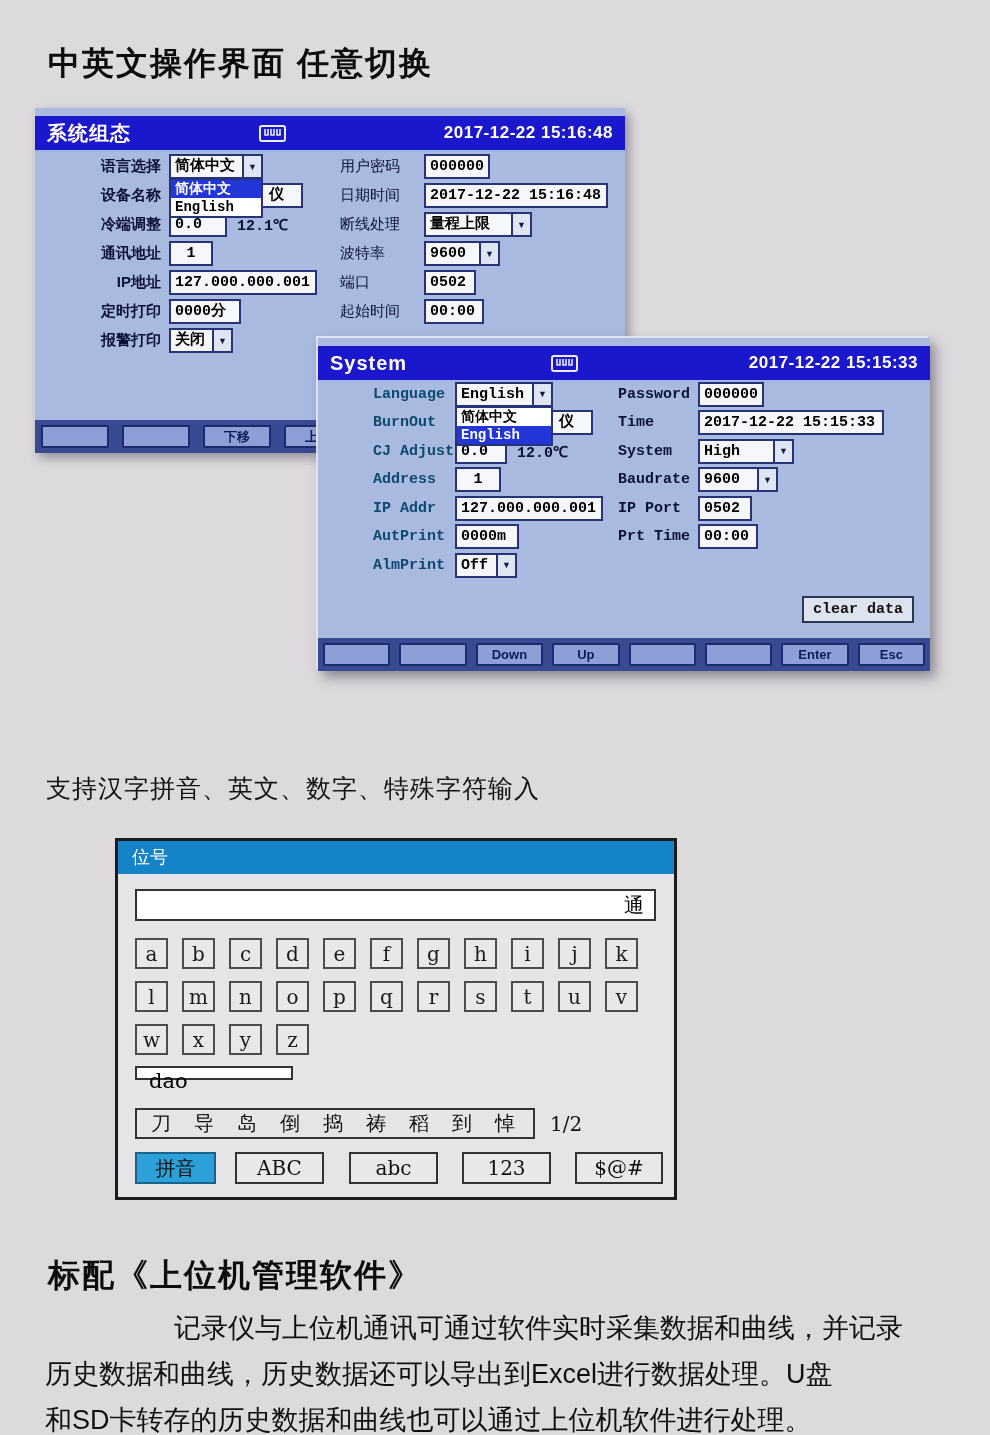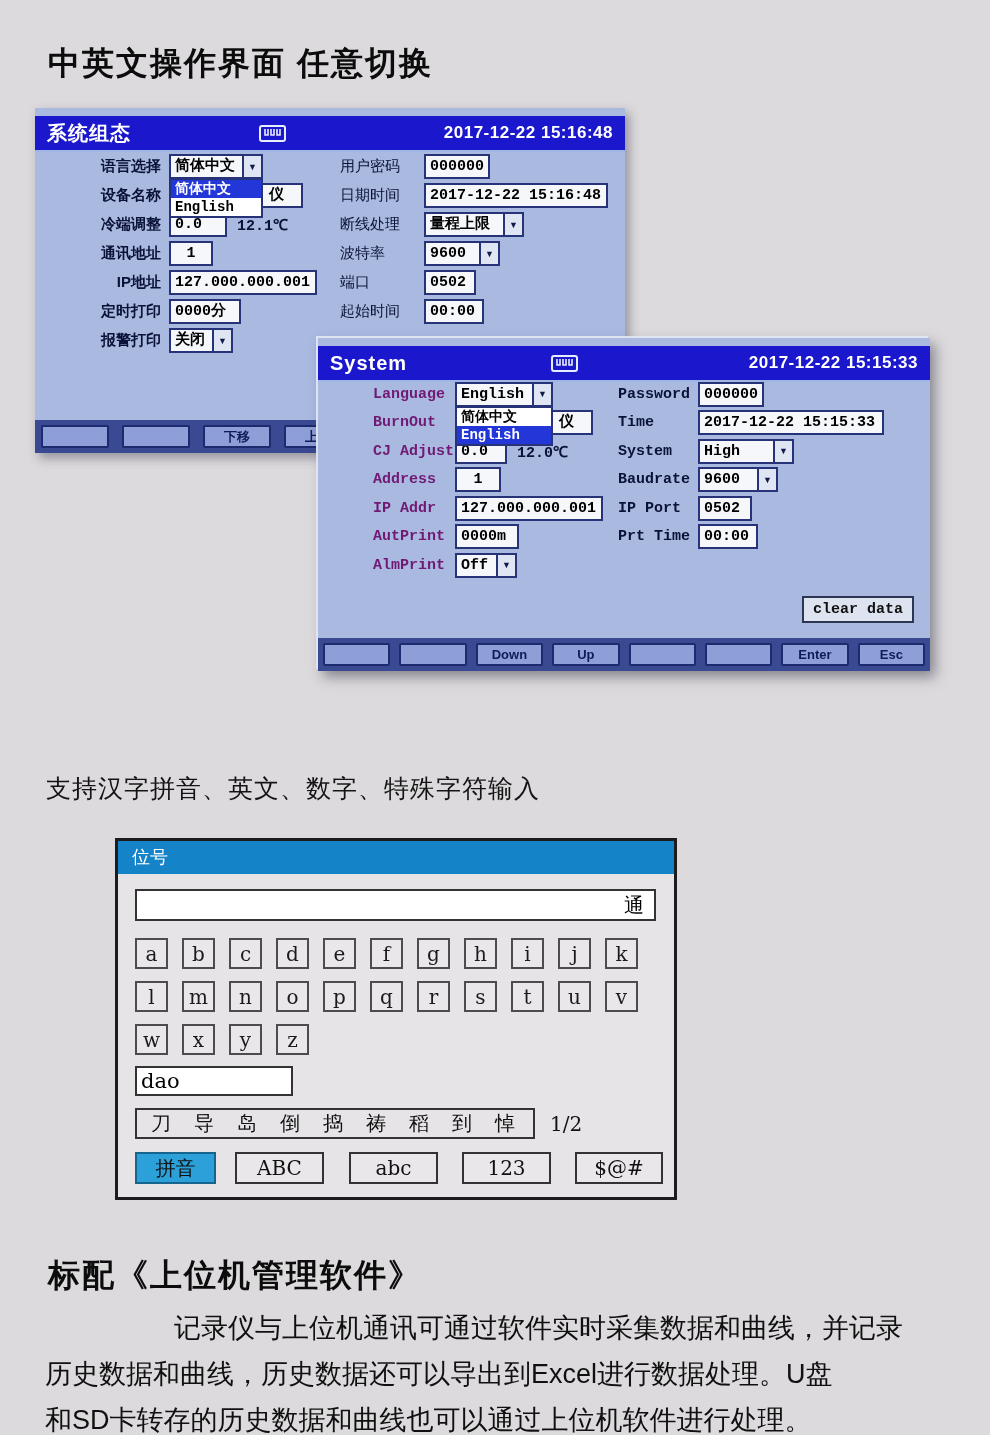--- a/index.html
+++ b/index.html
@@ -25,21 +25,21 @@
   .scr-title { color:#fff; font-size:20px; font-weight:bold; letter-spacing:1px; }
   .scr-icon { position:absolute; left:38%; top:9px; }
   .scr-time { margin-left:auto; color:#fff; font-weight:bold; font-size:17px; letter-spacing:.5px; }
 
   .col { position:absolute; }
   .row { display:flex; align-items:center; height:29px; }
   #screen-en .row { height:28.5px; }
 
   .lbl-cn  { width:80px; text-align:right; margin-right:8px; font-weight:bold; font-size:15px; color:#0b1238; white-space:pre; }
   .lbl-cnr { width:84px; text-align:left; font-weight:normal; font-size:15px; color:#0b1238; white-space:pre; }
-  .lbl-en  { width:82px; font-family:"Liberation Mono",monospace; font-weight:bold; font-size:15px; color:#701a75; white-space:pre; }
+  .lbl-en  { width:82px; font-family:"Liberation Mono",monospace; font-weight:bold; font-size:15px; color:#0c4a6e; white-space:pre; }
   .lbl-enr { width:80px; font-family:"Liberation Mono",monospace; font-weight:bold; font-size:15px; color:#0b1238; white-space:pre; }
 
   .fld { box-sizing:border-box; background:#f6f7fb; border:2px solid #263379; height:25px; line-height:21px;
          padding:0 4px; font-family:"Liberation Mono",monospace; font-weight:bold; font-size:15px; color:#000; white-space:pre; overflow:hidden; }
   .ctr { text-align:center; }
   .sfx { margin-left:10px; font-family:"Liberation Mono",monospace; font-weight:bold; font-size:15px; color:#0b1238; }
 
   .dd { box-sizing:border-box; display:flex; align-items:stretch; border:2px solid #263379; background:#f6f7fb; height:25px; }
   .dd-text { flex:1; padding:0 4px; line-height:21px; font-family:"Liberation Mono",monospace; font-weight:bold; font-size:15px; white-space:pre; overflow:hidden; }
   .dd-arrow { width:17px; border-left:2px solid #263379; background:#dfe5f2; display:flex; align-items:center; justify-content:center;
@@ -64,22 +64,22 @@
   
   #dialog { position:absolute; left:115px; top:838px; width:562px; height:362px; background:#e6e4e6;
             border:3px solid #1c1c1c; box-sizing:border-box; }
   .dlg-title { height:33px; background:var(--dialog-title,#1583c8); color:#fff; font-size:18px; line-height:33px; padding-left:14px; }
   .dlg-input { position:absolute; left:17px; top:48px; width:521px; height:32px; background:#fff; border:2px solid #333;
                box-sizing:border-box; text-align:right; font-family:"DejaVu Serif",serif; font-size:20px; line-height:28px; padding-right:10px; }
   .key-row { position:absolute; left:17px; display:flex; gap:14px; }
   #key-row-1 { top:97px; } #key-row-2 { top:140px; } #key-row-3 { top:183px; }
   .key { width:29px; height:27px; border:2px solid #4c4c4c; background:#e9e7e9; display:flex; align-items:center; justify-content:center;
          font-family:"DejaVu Serif",serif; font-size:20px; color:#1a1a1a; }
-  .pinyin { position:absolute; left:17px; top:225px; width:158px; height:30px; background:#fff; border:2px solid #333;
-            box-sizing:border-box; font-family:"DejaVu Serif",serif; font-size:21px; line-height:26px; padding-left:4px; }
+  .pinyin { position:absolute; left:17px; top:225px; width:158px; height:14px; background:#fff; border:2px solid #333;
+            box-sizing:border-box; font-family:"DejaVu Serif",serif; font-size:21px; line-height:26px; padding-left:12px; }
   .cands { position:absolute; left:17px; top:267px; width:400px; height:31px; border:2px solid #333; box-sizing:border-box;
            display:flex; align-items:center; gap:23px; padding:0 14px; }
   .cand { font-family:"DejaVu Serif",serif; font-size:20px; color:#111; }
   .cand-page { position:absolute; left:432px; top:271px; font-family:"DejaVu Serif",serif; font-size:20px; color:#111;text-align:right; }
   .mode-btn { position:absolute; top:311px; height:32px; border:2px solid #333; background:#e9e7e9; box-sizing:border-box;
               display:flex; align-items:center; justify-content:center; font-family:"DejaVu Serif",serif; font-size:20px; color:#111; }
   #mode-0 { left:17px;  width:81px; background:var(--mode-active,#2ba0d9); border-color:#17648f; }
   #mode-1 { left:117px; width:89px; }
   #mode-2 { left:231px; width:89px; }
   #mode-3 { left:344px; width:89px; }
@@ -150,21 +150,21 @@
       <div class="row">
         <span class="lbl-cnr">用户密码</span>
         <span class="fld" style="width:66px">000000</span>
       </div>
       <div class="row">
         <span class="lbl-cnr">日期时间</span>
         <span class="fld" style="width:184px">2017-12-22 15:16:48</span>
       </div>
       <div class="row">
         <span class="lbl-cnr">断线处理</span>
-        <span class="dd" style="width:100px">
+        <span class="dd" style="width:108px">
           <span class="dd-text">量程上限</span>
           <span class="dd-arrow">▼</span>
         </span>
       </div>
       <div class="row">
         <span class="lbl-cnr">波特率</span>
         <span class="dd" style="width:76px">
           <span class="dd-text">9600</span>
           <span class="dd-arrow">▼</span>
         </span>

